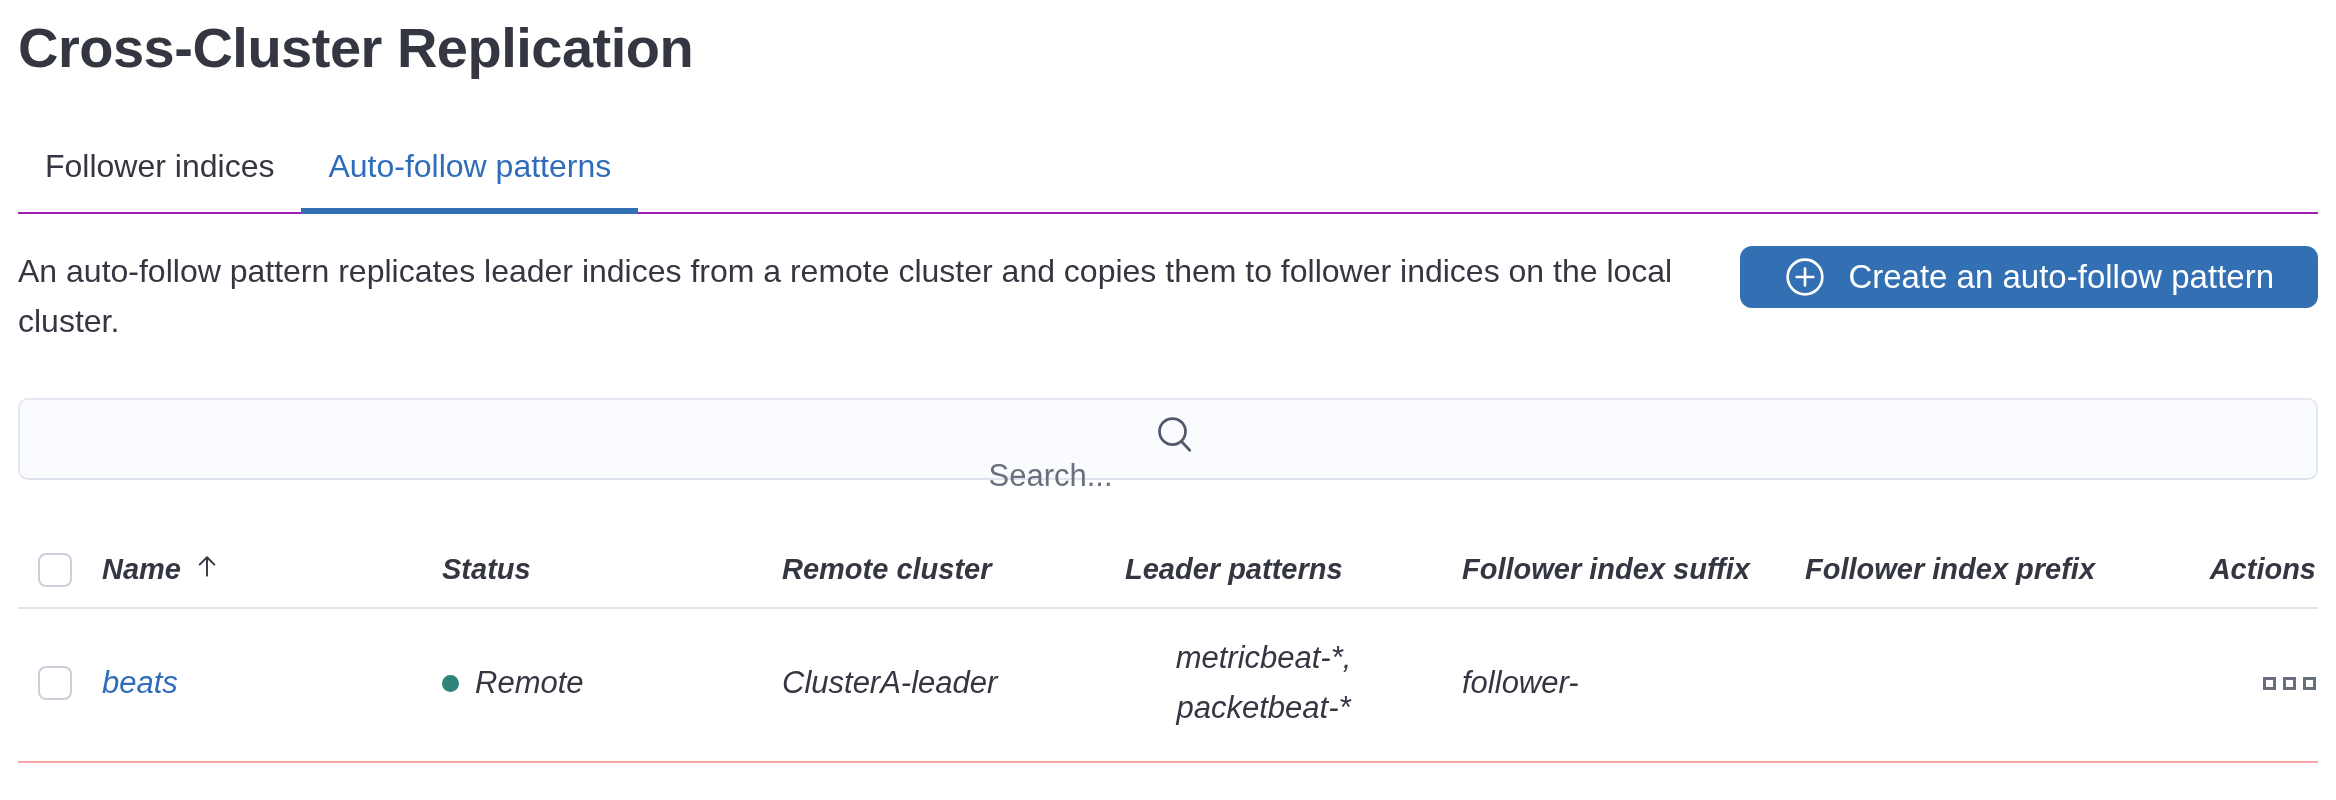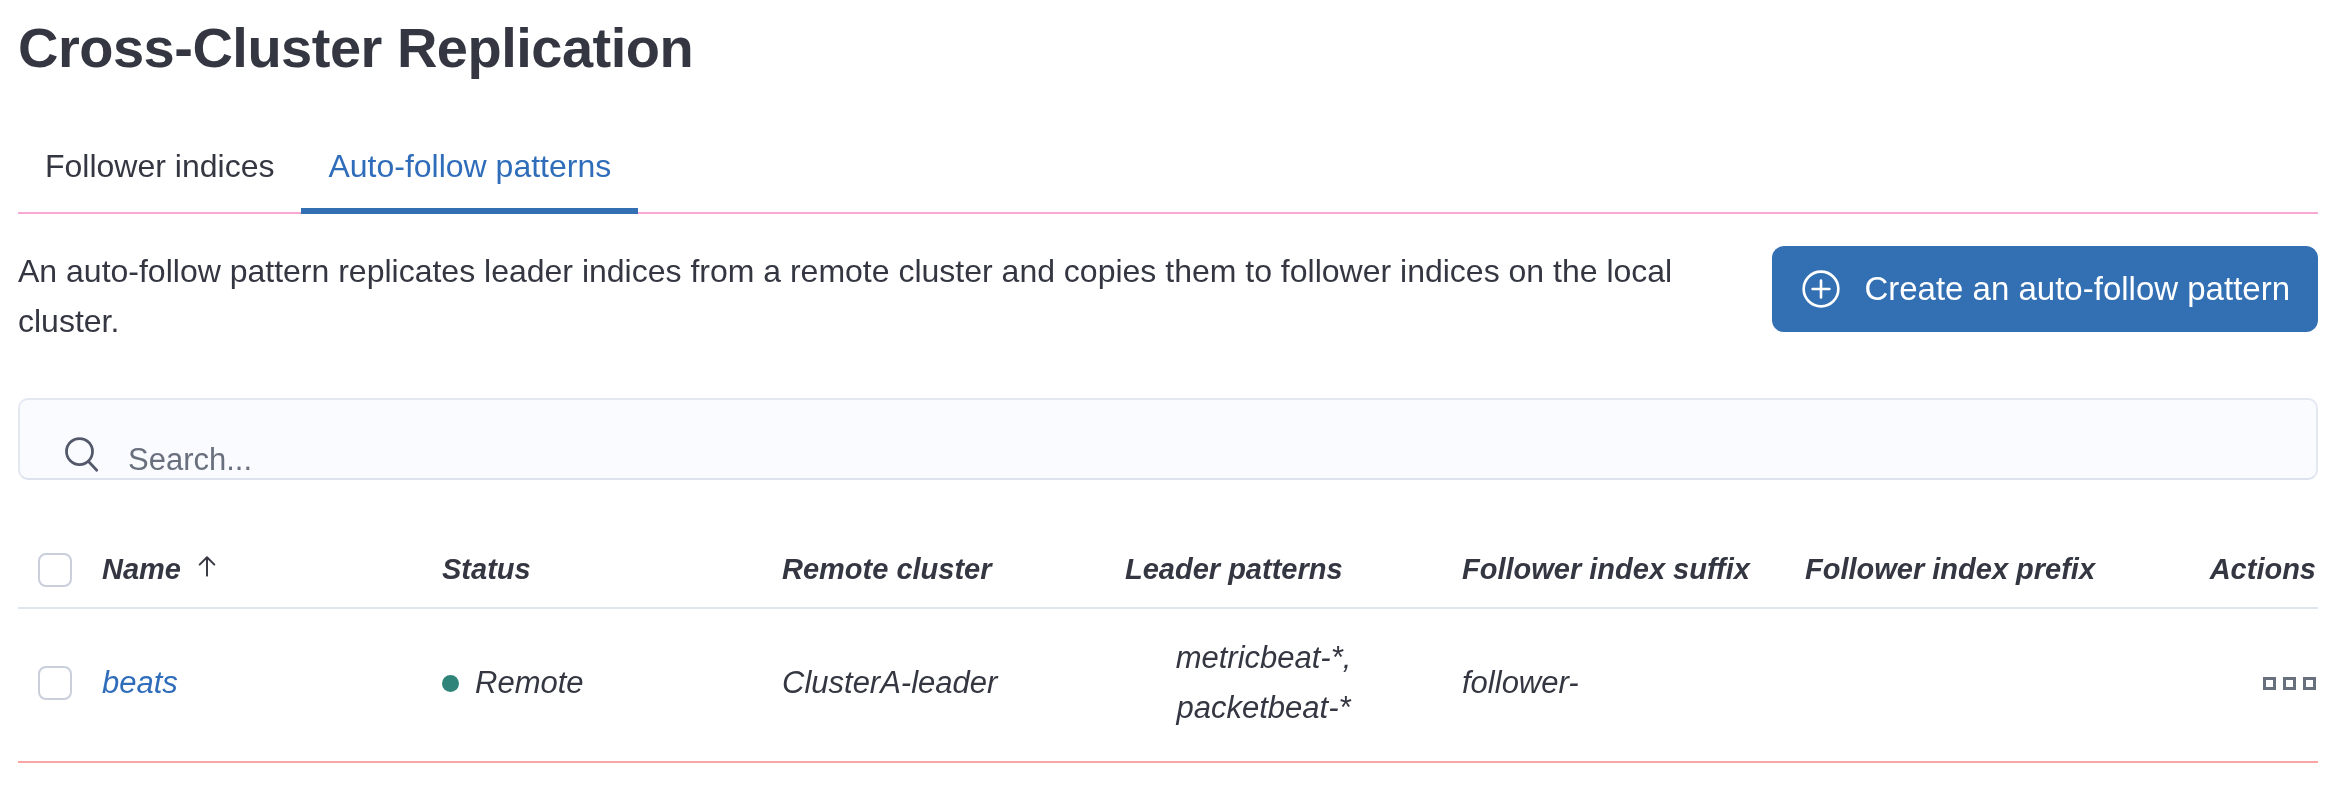--- a/index.html
+++ b/index.html
@@ -19,21 +19,21 @@
     font-weight: 700;
     line-height: 68px;
     letter-spacing: -0.5px;
     color: #343741;
   }
 
   
   .tabs {
     margin-top: 46px;
     display: flex;
-    border-bottom: 2px solid #f9a8d4;
+    border-bottom: 2px solid #a21caf;
     align-items: center;
   }
   .tab {
     font-size: 32px;
     line-height: 40px;
     padding: 18px 27px 22px 27px;
     border-bottom: 6px solid transparent;
     margin-bottom: -2px;
     color: #343741;
     cursor: pointer;
@@ -52,46 +52,47 @@
   }
   .description {
     font-size: 32px;
     line-height: 50px;
     color: #343741;
     width: 1705px;
   }
   .create-btn {
     margin-left: auto;
     flex-shrink: 0;
-    height: 86px;
+    height: 62px;
     background: #3370B3;
     color: #ffffff;
     border: none;
     border-radius: 12px;
     font-family: inherit;
     font-size: 33px;
-    padding: 0 28px;
+    padding: 0 44px;
     display: flex;
     align-items: center;
     gap: 22px;
     cursor: pointer;
   }
   .create-btn svg { display: block; }
 
   
   .search-bar {
     margin-top: 52px;
     height: 82px;
     background: #FAFBFE;
     border: 2px solid #E4E8F1;
     border-bottom-color: #DDE2EE;
     border-radius: 10px;
     display: flex;
-    align-items: flex-end;
-    padding: 0 28px 0 42px;
+    align-items: center;
+    padding: 14px 28px 0 42px;
+    flex-direction: column;
   }
   .search-bar svg { flex-shrink: 0; }
   .search-input {
     flex: 1;
     border: none;
     outline: none;
     background: transparent;
     font-family: inherit;
     font-size: 31px;
     color: #343741;

